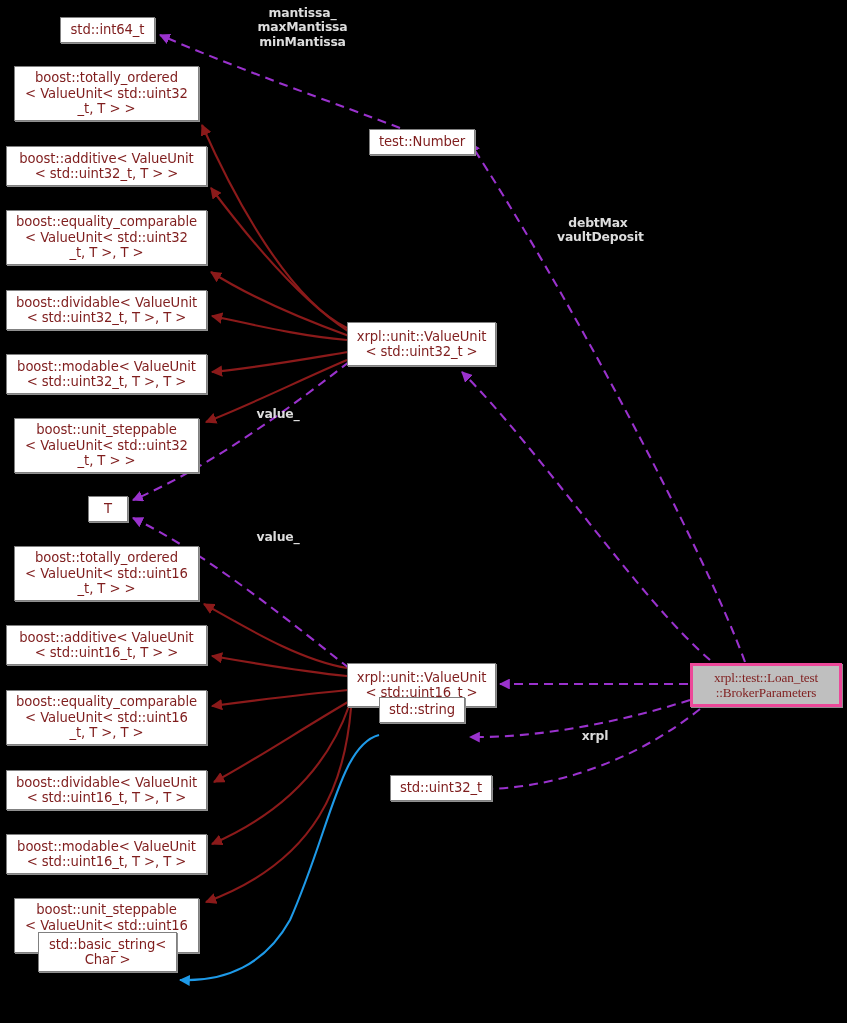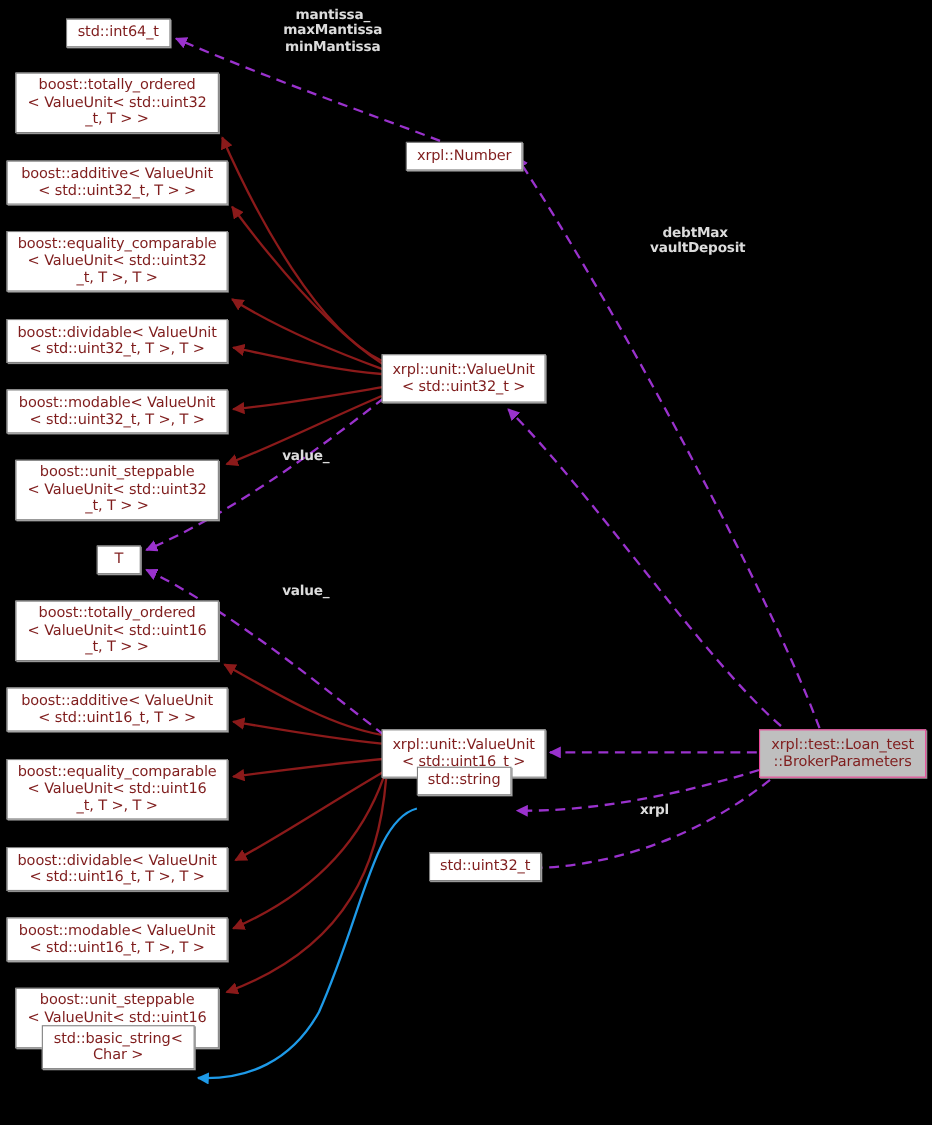--- a/index.html
+++ b/index.html
@@ -35,21 +35,22 @@
     text-align: center;
     font-size: 13.2px;
     line-height: 15.5px;
     letter-spacing: -0.1px;
     white-space: pre-line;
     box-shadow: 1px 1px 0 0 #909090;
     z-index: 3;
   }
   .node.focus {
     background: #bfbfbf;
-    border: 1px solid #ec4899;
+    border: 3px solid #ec4899;
+    font-family: Liberation Serif, serif;
   }
   .edge-label {
     position: absolute;
     color: #dcdcdc;
     font-size: 12.4px;
     line-height: 14.4px;
     font-weight: bold;
     text-align: center;
     white-space: pre-line;
     z-index: 2;
@@ -158,40 +159,40 @@
   <div class="node" style="left:6px;   top:834px; width:201px; height:40px;">boost::modable&lt; ValueUnit
 &lt; std::uint16_t, T &gt;, T &gt;</div>
 
   <div class="node" style="left:14px;  top:898px; width:185px; height:55px;">boost::unit_steppable
 &lt; ValueUnit&lt; std::uint16
 _t, T &gt; &gt;</div>
 
   <div class="node" style="left:38px;  top:932px; width:139px; height:40px;">std::basic_string&lt;
 Char &gt;</div>
 
-  <div class="node" style="left:369px; top:129px; width:106px; height:26px;">xrpl::Number</div>
+  <div class="node" style="left:369px; top:129px; width:106px; height:26px;">test::Number</div>
 
   <div class="node" style="left:347px; top:322px; width:149px; height:44px;">xrpl::unit::ValueUnit
 &lt; std::uint32_t &gt;</div>
 
   <div class="node" style="left:347px; top:663px; width:149px; height:44px;">xrpl::unit::ValueUnit
 &lt; std::uint16_t &gt;</div>
 
   <div class="node" style="left:379px; top:697px; width:86px;  height:26px;">std::string</div>
 
   <div class="node" style="left:390px; top:775px; width:102px; height:26px;">std::uint32_t</div>
 
   <div class="node focus" style="left:690px; top:663px; width:152px; height:44px;">xrpl::test::Loan_test
 ::BrokerParameters</div>
 
   <div class="edge-label" style="left:228px; top:6px;   width:99px;margin-left:25px;">mantissa_
 maxMantissa
 minMantissa</div>
 
-  <div class="edge-label" style="left:557px; top:204px; width:82px;margin-left:34px;">debtMax
+  <div class="edge-label" style="left:557px; top:216px; width:82px;">debtMax
 vaultDeposit</div>
 
   <div class="edge-label" style="left:253px; top:407px; width:50px;">value_</div>
 
 
   <div class="edge-label" style="left:253px; top:530px; width:50px;">value_</div>
 
 
   <div class="edge-label" style="left:573px; top:729px; width:44px;">xrpl</div>
 

